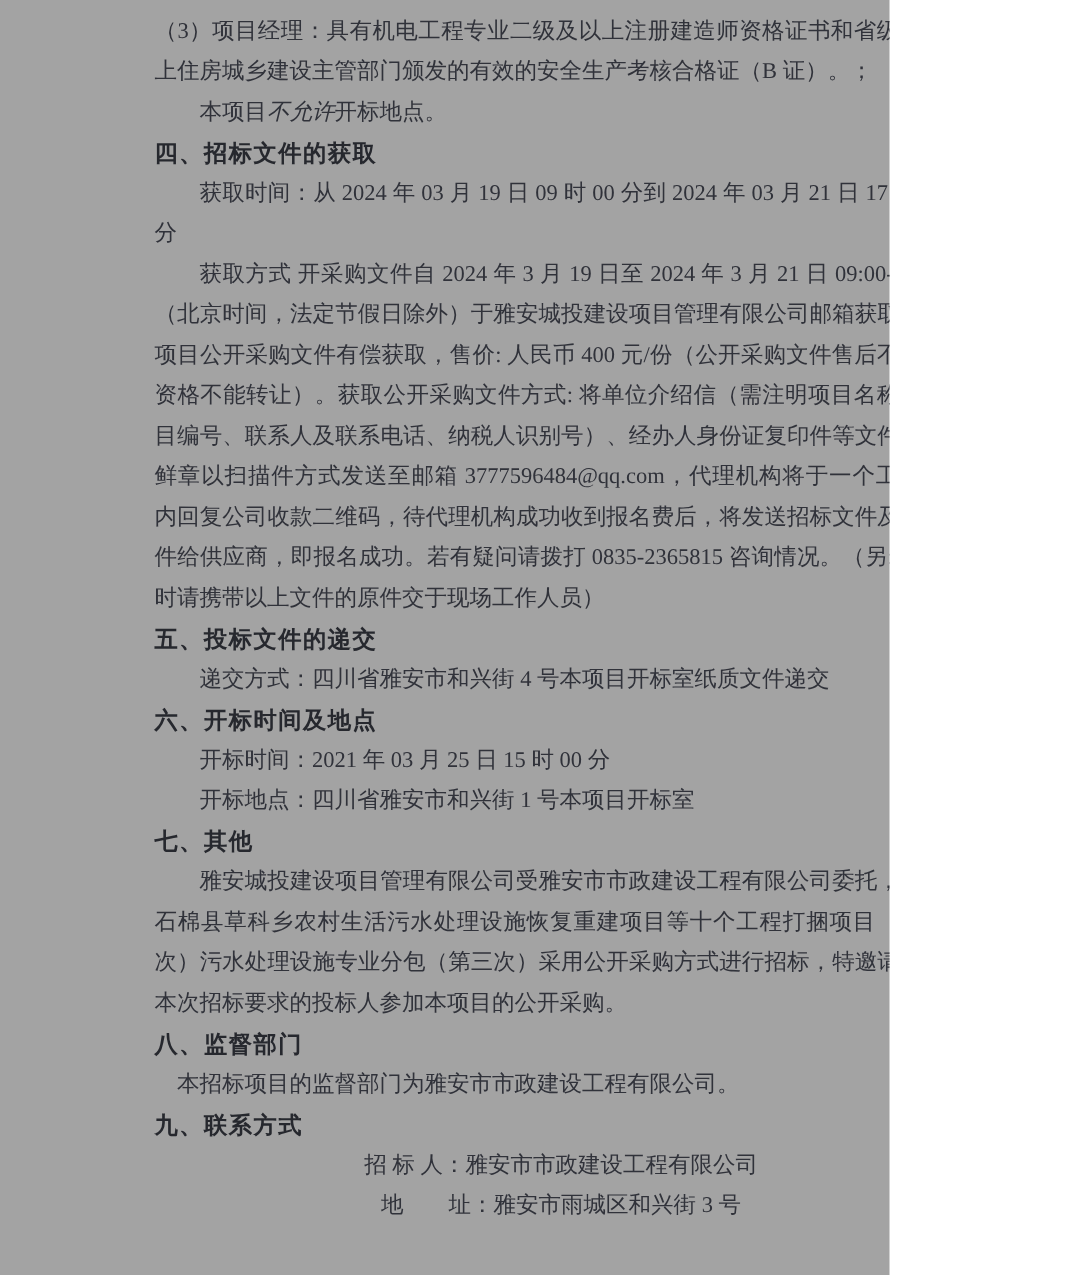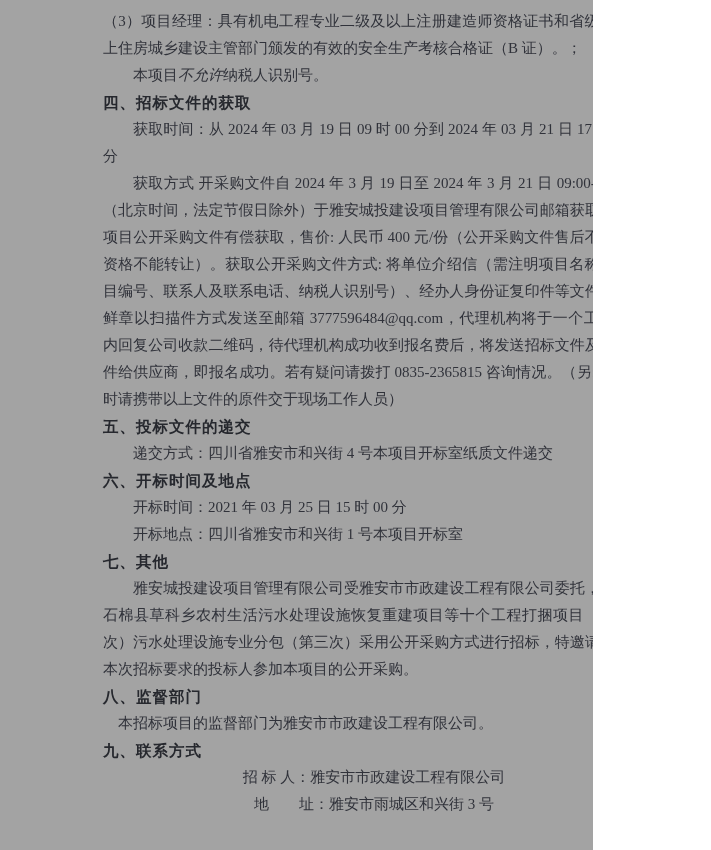--- a/index.html
+++ b/index.html
@@ -49,21 +49,21 @@
   }
 </style>
 </head>
 <body>
 
 <div id="page">
   <div id="content">
 
     <p class="para">（3）项目经理：具有机电工程专业二级及以上注册建造师资格证书和省级及以上住房城乡建设主管部门颁发的有效的安全生产考核合格证（B 证）。；</p>
 
-    <p class="para indent2"><span>本项目</span><span class="italic-em">不允许</span><span>纳税人识别号。</span></p>
+    <p class="para indent2"><span>本项目</span><span class="italic-em">不允许</span><span>开标地点。</span></p>
 
     <h3 class="hdr">四、招标文件的获取</h3>
     <p class="para indent2">获取时间：从 2024 年 03 月 19 日 09 时 00 分到 2024 年 03 月 21 日 17 时 00 分</p>
     <p class="para indent2">获取方式 开采购文件自 2024 年 3 月 19 日至 2024 年 3 月 21 日 09:00-17:00（北京时间，法定节假日除外）于雅安城投建设项目管理有限公司邮箱获取。本项目公开采购文件有偿获取，售价: 人民币 400 元/份（公开采购文件售后不退，资格不能转让）。获取公开采购文件方式: 将单位介绍信（需注明项目名称、项目编号、联系人及联系电话、纳税人识别号）、经办人身份证复印件等文件加盖鲜章以扫描件方式发送至邮箱 3777596484@qq.com，代理机构将于一个工作日内回复公司收款二维码，待代理机构成功收到报名费后，将发送招标文件及其附件给供应商，即报名成功。若有疑问请拨打 0835-2365815 咨询情况。（另: 开标时请携带以上文件的原件交于现场工作人员）</p>
 
     <h3 class="hdr">五、投标文件的递交</h3>
     <p class="para indent2">递交方式：四川省雅安市和兴街 4 号本项目开标室纸质文件递交</p>
 
     <h3 class="hdr">六、开标时间及地点</h3>
     <p class="para indent2">开标时间：2021 年 03 月 25 日 15 时 00 分</p>

